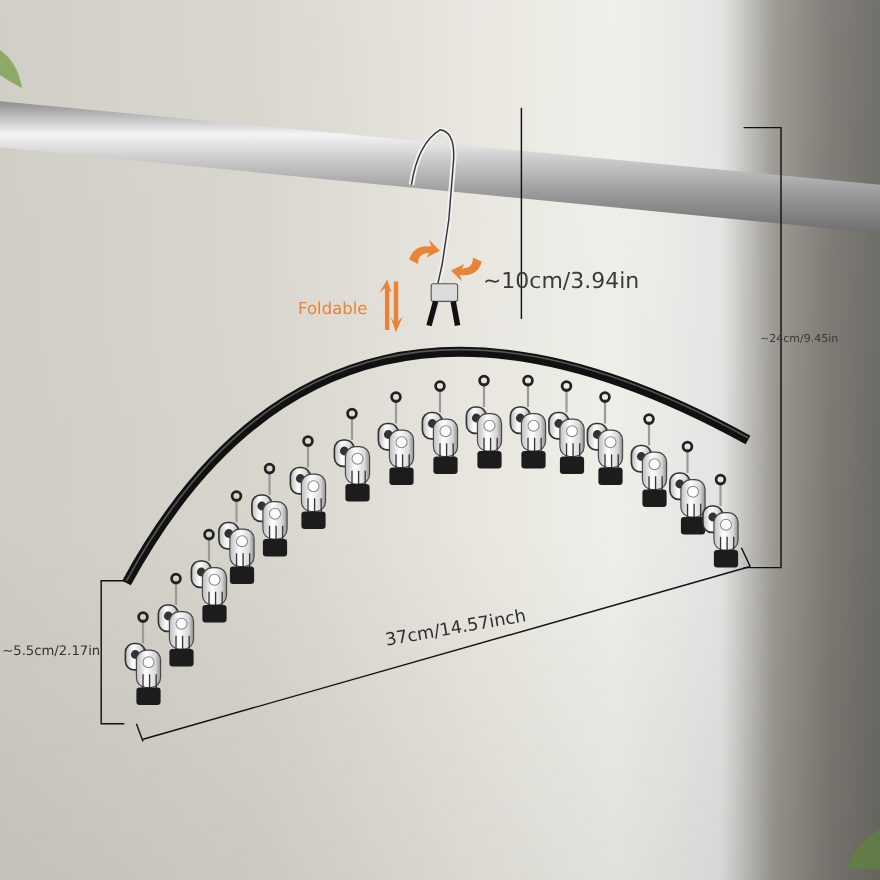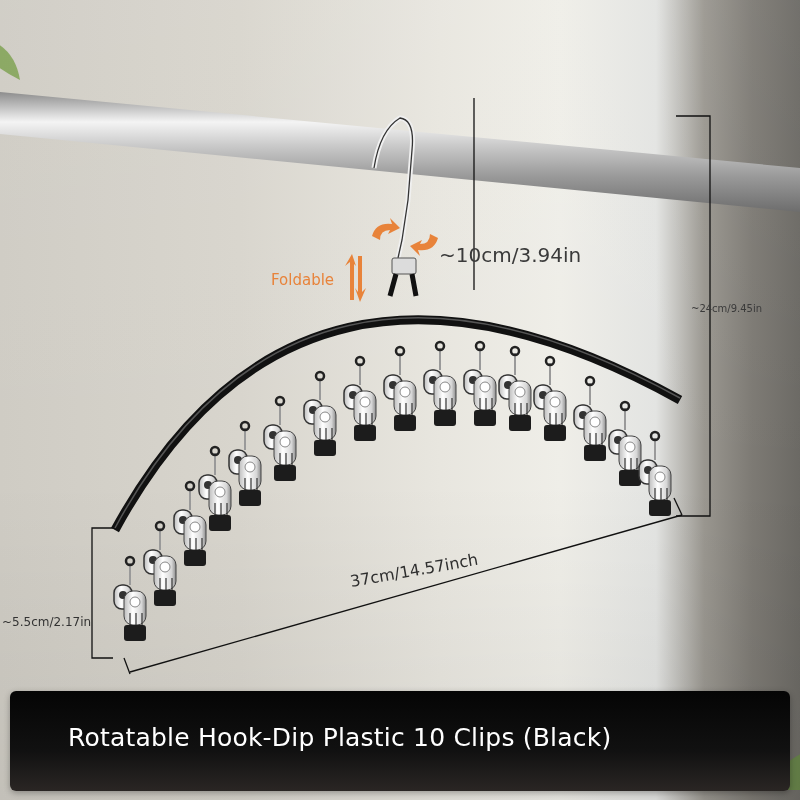--- a/index.html
+++ b/index.html
@@ -14,21 +14,21 @@
     }
     .plant { position: absolute; left: -10px; top: 30px; width: 40px; height: 60px; }
     .plant2 { position: absolute; right: -10px; bottom: 10px; width: 60px; height: 40px; }
     svg { position: absolute; left: 0; top: 0; }
     .label {
       position: absolute; color: #333; white-space: nowrap;
       font-family: "DejaVu Sans", sans-serif; font-size: 15px;
     }
     .label-10cm { left: 439px; top: 243px; font-size: 20px; color: #3a3a3a; }
     .label-24cm { left: 691px; top: 303px; font-size: 10px; color: #3a3a3a; }
-    .label-55cm { left: 2px; top: 584px; font-size: 12px; color: #333; margin-top: 31px; }
+    .label-55cm { left: 2px; top: 584px; font-size: 12px; color: #333; }
     .label-37cm {
       left: 352px; top: 572px; font-size: 16px; color: #2e2e2e;
       transform: rotate(-10deg); transform-origin: left bottom;
     }
     .label-foldable { left: 271px; top: 271px; font-size: 15px; color: #e8833a; }
     .banner {
       position: absolute; left: 10px; top: 691px; width: 780px; height: 100px;
       background: linear-gradient(180deg, #050505 0%, #111 60%, #2a2624 100%);
       border-radius: 6px; box-shadow: 0 2px 6px rgba(0,0,0,0.3);
     }
@@ -136,16 +136,13 @@
   <span class="label label-foldable">Foldable</span>
   <span class="label label-10cm">~10cm/3.94in</span>
   <span class="label label-24cm">~24cm/9.45in</span>
   <span class="label label-55cm">~5.5cm/2.17in</span>
   <span class="label label-37cm">37cm/14.57inch</span>
 
   <svg class="plant2" viewBox="0 0 60 40" style="left:auto;top:auto;">
     <path d="M60 0 Q30 10 20 40 L60 40 Z" fill="#5d8a34" opacity="0.6"></path>
   </svg>
 
-  <div class="banner">
-    <span class="banner-text">Rotatable Hook-Dip Plastic 10 Clips (Black)</span>
-  </div>
 </div>
 
 </body></html>

